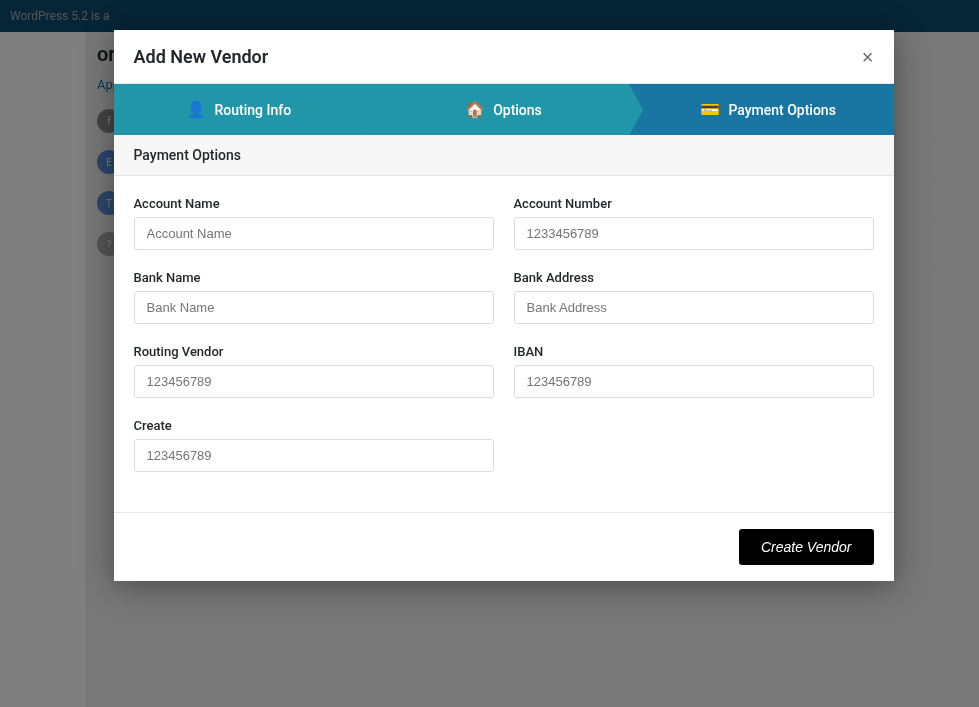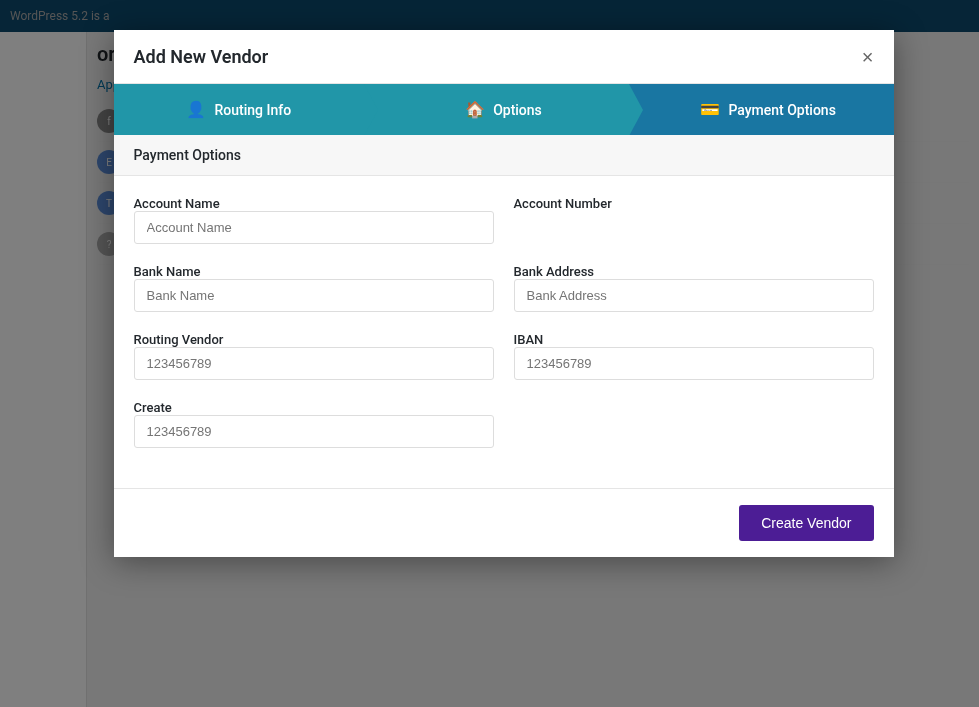--- a/index.html
+++ b/index.html
@@ -217,20 +217,22 @@
     .form-row {
       display: flex;
       gap: 20px;
       margin-bottom: 20px;
     }
 
     .form-group {
       flex: 1;
       display: flex;
       flex-direction: column;
+      gap: 6px;
+      justify-content: flex-end;
     }
 
     .form-label {
       font-size: 13px;
       color: #23282d;
       font-weight: 500;
     }
 
     .form-input {
       border: 1px solid #ddd;
@@ -245,28 +247,29 @@
 
     
     .modal-footer {
       padding: 16px 20px;
       display: flex;
       justify-content: flex-end;
       border-top: 1px solid #e5e5e5;
     }
 
     .btn-create {
-      background: #4c1d95;
+      background: #000000;
       color: #fff;
       border: none;
       border-radius: 3px;
       padding: 10px 22px;
       font-size: 14px;
       font-weight: 500;
       cursor: pointer;
+      font-style: italic;
     }
   </style>
 </head>
 <body>
 
 <div class="bg-overlay"></div>
 <div class="bg-admin-bar">
   <span class="bg-admin-bar-text">WordPress 5.2 is a</span>
 </div>
 <div class="bg-sidebar"></div>
@@ -328,20 +331,21 @@
 
       <div class="form-area">
 
         <div class="form-row">
           <div class="form-group">
             <label class="form-label">Account Name</label>
             <input type="text" class="form-input" placeholder="Account Name" style="">
           </div>
           <div class="form-group">
             <label class="form-label">Account Number</label>
+            <input type="text" class="form-input" placeholder="1233456789" style="">
           </div>
         </div>
 
         <div class="form-row">
           <div class="form-group">
             <label class="form-label">Bank Name</label>
             <input type="text" class="form-input" placeholder="Bank Name" style="">
           </div>
           <div class="form-group">
             <label class="form-label">Bank Address</label>

